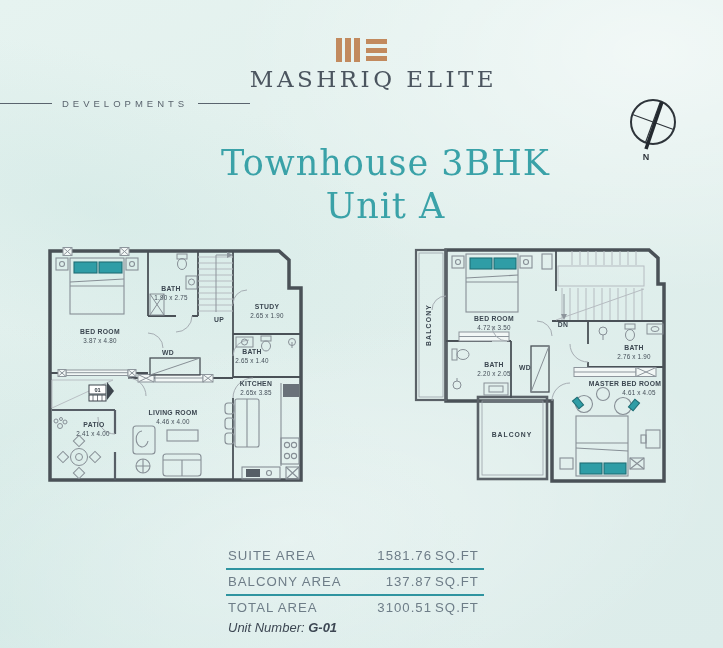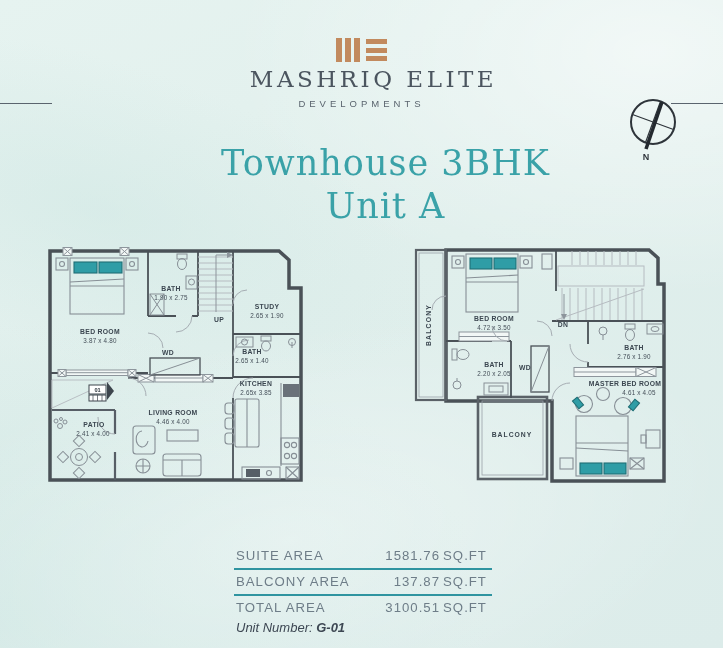--- a/index.html
+++ b/index.html
@@ -22,21 +22,21 @@
 
   
   .logo-mark { position:absolute; top:38px; left:336px; display:flex; gap:6px; align-items:flex-start; }
   .mark-v { display:flex; gap:3px; }
   .mark-v i { display:block; width:6px; height:24px; background:#c28a5e; }
   .mark-h { display:flex; flex-direction:column; gap:3.5px; padding-top:1px; }
   .mark-h i { display:block; width:21px; height:5px; background:#c28a5e; }
   .brand-name { position:absolute; top:66px; left:12px; width:723px; text-align:center;
     font-family:"DejaVu Serif", serif; font-size:23px; letter-spacing:3.5px; color:#4b555f; }
   .brand-tagline { position:absolute; top:98px; left:0; width:723px; display:flex;
-    justify-content:space-between; align-items:center; gap:10px; color:#5a646e;
+    justify-content:flex-start; align-items:center; gap:10px; color:#5a646e;
     font-size:9.5px; letter-spacing:4px; }
   .brand-tagline .rule { width:52px; height:1px; background:#5a646e; }
 
   
   .plan-title { position:absolute; top:142px; left:0; width:723px; text-align:center;
     font-family:"DejaVu Serif", serif; color:#3aa2a8; font-size:35px; line-height:1.22;
     letter-spacing:1px; font-weight:400;margin-left:24px; }
 
   
   .compass { position:absolute; left:620px; top:92px; }
@@ -44,21 +44,21 @@
   
   .plan { position:absolute; }
   .plan-ground { left:30px; top:238px; }
   .plan-first  { left:406px; top:236px; }
   svg text { font-family:"Liberation Sans", sans-serif; }
   .t-name { font-size:6.8px; font-weight:bold; fill:#3b4650; letter-spacing:.3px; }
   .t-dim  { font-size:6.3px; fill:#444e58; letter-spacing:.2px; }
   .t-tiny { font-size:5.6px; font-weight:bold; fill:#2b333b; }
 
   
-  .areas { position:absolute; left:234px; top:544px; width:258px; color:#6e7d88; }
+  .areas { position:absolute; left:226px; top:544px; width:258px; color:#6e7d88; }
   .area-row { display:flex; align-items:baseline; padding:4px 2px 5px 2px;
     font-size:13.2px; letter-spacing:1px; }
   .area-row.rule1 { border-bottom:2px solid #2f94a0; }
   .area-row.rule2 { border-bottom:2.5px solid #2f94a0; }
   .area-row .lbl { flex:1; }
   .area-row .val { width:64px; text-align:right; }
   .area-row .unit { width:50px; text-align:center; }
   .unit-line { margin-top:0; padding-left:2px; font-size:13px; font-style:italic; color:#3d4753; }
   .unit-line .uv { font-weight:bold; }
 </style>

